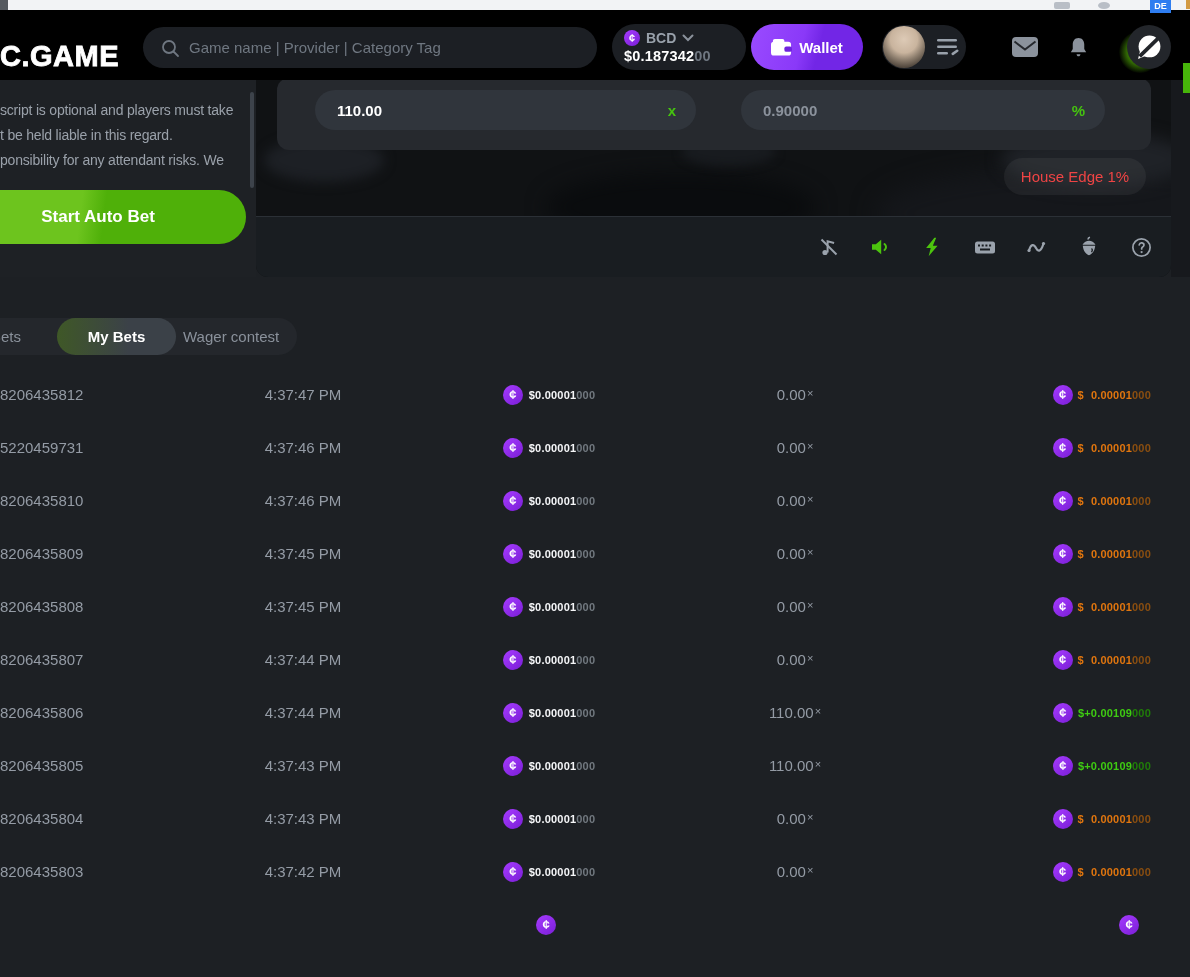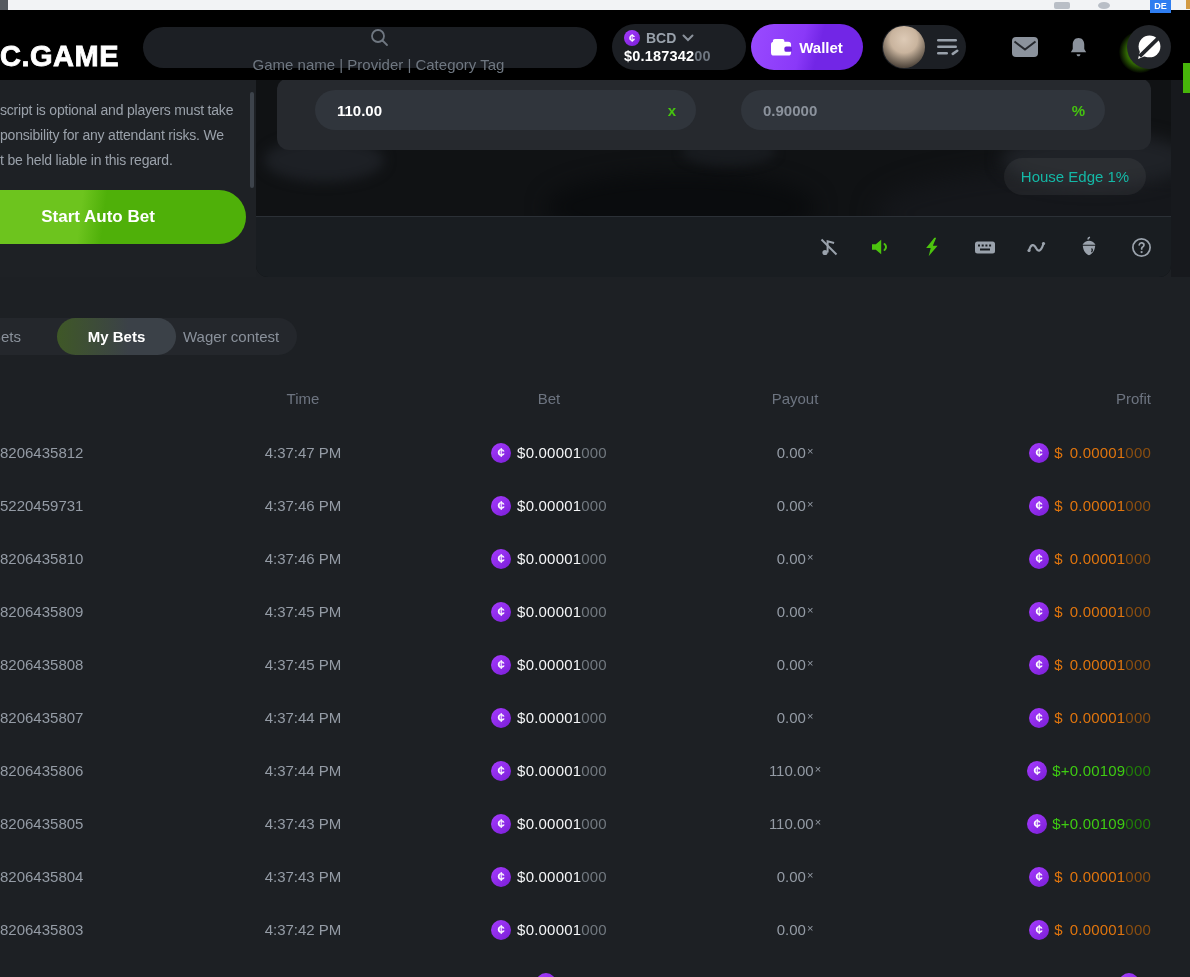--- a/index.html
+++ b/index.html
@@ -12,21 +12,21 @@
   .bs-glyph { position:absolute; top:2px; height:7px; background:#b9bec6; border-radius:2px; }
   .de-badge { position:absolute; left:1150px; top:0; width:21px; height:13px; background:#2e7df0; border-radius:0;
               color:#fff; font-size:9px; font-weight:bold; text-align:center; line-height:13px; }
   .bs-orange { position:absolute; left:1186px; top:0; width:4px; height:9px; background:#d29a43; }
 
   
   header { position:absolute; left:0; top:10px; width:1190px; height:70px; background:#000000; z-index:20; }
   .logo { position:absolute; left:0; top:30px; color:#fff; font-size:29px; font-weight:bold; letter-spacing:.5px;
           -webkit-text-stroke:.8px #fff; }
   .search { position:absolute; left:143px; top:17px; width:454px; height:41px; border-radius:21px; background:#1c1f24;
-            display:flex; align-items:center; padding-left:17px; gap:9px; color:#6f7781; cursor:text;flex-direction:column; }
+            display:flex; align-items:center; padding-left:17px; gap:9px; color:#6f7781; cursor:text; }
   .search .ph { font-size:15px; }
   .pill { position:absolute; background:#1c1f24; border-radius:23px; }
   .currency { left:612px; top:14px; width:134px; height:46px; padding:5px 0 0 12px; cursor:pointer; }
   .cur-top { display:flex; align-items:center; gap:6px; height:17px; }
   .cur-code { color:#99a1ab; font-weight:bold; font-size:14px; }
   .cur-bal { margin-top:2px; font-size:14.5px; font-weight:bold; color:#fff; letter-spacing:.2px; }
   .cur-bal .dim { color:#6f7781; }
   .wallet { position:absolute; left:751px; top:14px; width:112px; height:46px; border:none; border-radius:23px;
             background:linear-gradient(105deg,#9a4bff 0%,#8a39f8 45%,#7226e6 60%,#7226e6 100%);
             color:#fff; font-weight:bold; font-size:15px; display:flex; align-items:center; justify-content:center; gap:7px; cursor:pointer;
@@ -61,21 +61,21 @@
   .c5 { left:745px; top:52px;  width:190px; height:55px; background:#1f2227; filter:blur(8px); }
   .inputs-panel { position:absolute; left:21px; top:-2px; width:874px; height:72px; background:#26292e; border-radius:12px; }
   .field { position:absolute; top:12px; height:40px; border-radius:20px; background:#30353c; display:flex; align-items:center;
            padding:0 20px 0 22px; cursor:text; }
   .field-payout { left:38px;  width:381px; }
   .field-chance { left:464px; width:364px; }
   .field .val { font-size:15px; font-weight:bold; color:#fff; flex:1; }
   .field .val.dim { color:#8b929c; }
   .field .suffix { font-size:15px; font-weight:bold; color:#45c40f; }
   .house-edge { position:absolute; left:748px; top:78px; width:142px; height:37px; border-radius:19px;
-                background:rgba(255,255,255,.055); color:#14b8a6; font-size:15px; display:flex; align-items:center; justify-content:center; }
+                background:rgba(255,255,255,.055); color:#ef4444; font-size:15px; display:flex; align-items:center; justify-content:center; }
   .toolbar { position:absolute; left:0; top:136px; width:915px; height:61px; background:#191d21;
              border-top:1px solid #2b3036; display:flex; align-items:center; justify-content:flex-end; gap:28px; padding-right:18px; }
   .tb-btn { width:24px; height:24px; display:flex; align-items:center; justify-content:center; cursor:pointer; background:none; border:none; padding:0; }
   .ico-gray { color:#9aa2ac; } .ico-green { color:#4cc40e; }
 
   .right-gutter { position:absolute; left:1171px; top:80px; width:19px; height:197px; background:#17191d; }
   .green-strip { position:absolute; left:1183px; top:63px; width:7px; height:30px; background:#47b50a; z-index:25; }
 
   
   .tabs { position:absolute; left:0; top:318px; width:1190px; height:37px; }
@@ -98,21 +98,21 @@
   .row { position:relative; height:53px; cursor:pointer; }
   .row > span { position:absolute; top:0; height:53px; display:flex; align-items:center; }
   .c-id     { left:0; color:#949ba5; font-size:15px; }
   .c-time   { left:233px; width:140px; justify-content:center; color:#949ba5; font-size:15px; }
   .c-bet    { left:449px; width:200px; justify-content:center; }
   .c-payout { left:725px; width:140px; justify-content:center; color:#949ba5; font-size:15px; }
   .c-profit { left:951px; width:200px; justify-content:flex-end; }
   .coin { width:20px; height:20px; border-radius:50%; background:linear-gradient(140deg,#a63bff 0%,#7a1ed6 100%);
           color:#fff; font-weight:bold; font-size:13px; display:flex; align-items:center; justify-content:center; flex:0 0 20px; }
   .c-bet .coin { margin-right:6px; } .c-profit .coin { margin-right:5px; }
-  .c-bet b, .c-profit b { font-size:15px; font-weight:normal; letter-spacing:.2px; }
+  .c-bet b, .c-profit b { font-size:11px; font-weight:bold; letter-spacing:.2px; }
   .bet-main { color:#f5f6f8; } .bet-dim { color:#71787f; }
   .mult { font-size:11px; margin-left:1px; position:relative; top:-2px; }
   .c-profit.loss .p-prefix, .c-profit.loss .p-main, .c-profit.win .p-prefix { }
   .c-profit.loss .p-prefix { color:#e0750e; margin-right:7px; }
   .c-profit.loss .p-main   { color:#e0750e; }
   .c-profit.loss .p-dim    { color:#8a4e10; }
   .c-profit.win .p-prefix  { color:#3ecb12; }
   .c-profit.win .p-main    { color:#3ecb12; }
   .c-profit.win .p-dim     { color:#207d08; }
 </style>
@@ -202,22 +202,22 @@
             <path d="M3.5 21.5L22 3.5" stroke="#23262b" stroke-width="3.6"></path>
           </svg>
         </span>
       </div>
     </div>
   </header>
 
   <div class="left-panel">
     <div class="disclaimer">
       <div>script is optional and players must take</div>
+      <div>t be held liable in this regard.</div>
       <div>ponsibility for any attendant risks. We</div>
-      <div>t be held liable in this regard.</div>
     </div>
     <div class="mini-scrollbar"></div>
     <button class="start-btn">
       <span>Start Auto Bet</span>
     </button>
   </div>
 
   <div class="game-section">
     <div class="cloud c1"></div>
     <div class="cloud c2"></div>
@@ -299,26 +299,20 @@
 
   <div class="tabs">
     <div class="tab-group">
       <span class="tab-plain tab-all">Bets</span>
       <span class="tab-active">My Bets</span>
       <span class="tab-plain tab-wager">Wager contest</span>
     </div>
   </div>
 
   <div class="table">
-    <div class="thead">
-      <span class="h-time">Time</span>
-      <span class="h-bet">Bet</span>
-      <span class="h-payout">Payout</span>
-      <span class="h-profit">Profit</span>
-    </div>
     <div id="rows">
         <div class="row">
     <span class="c-id">8206435812</span>
     <span class="c-time">4:37:47 PM</span>
     <span class="c-bet">
       <span class="coin">¢</span>
       <b class="bet-main">$0.00001</b>
             <b class="bet-dim">000</b>
     </span>
     <span class="c-payout">

